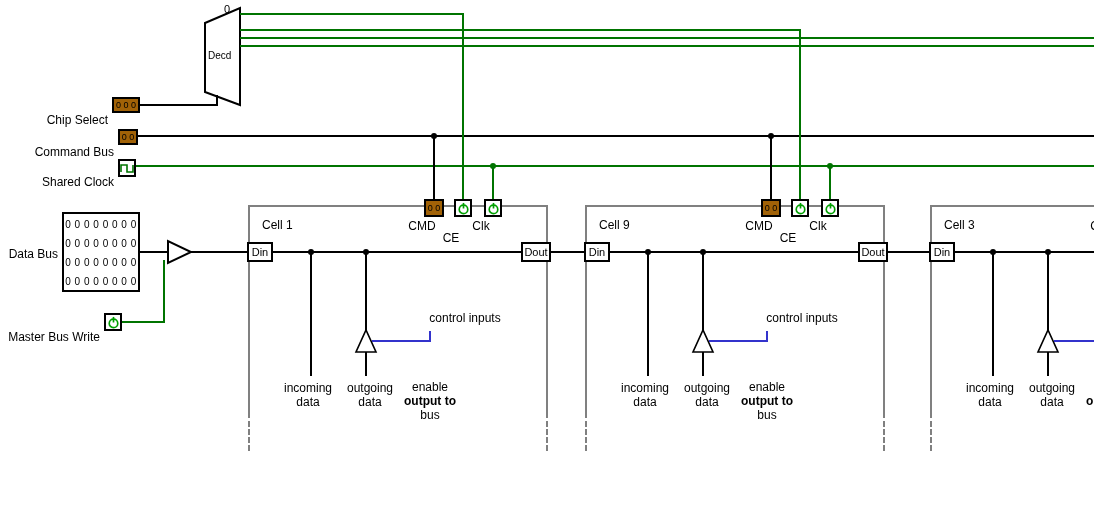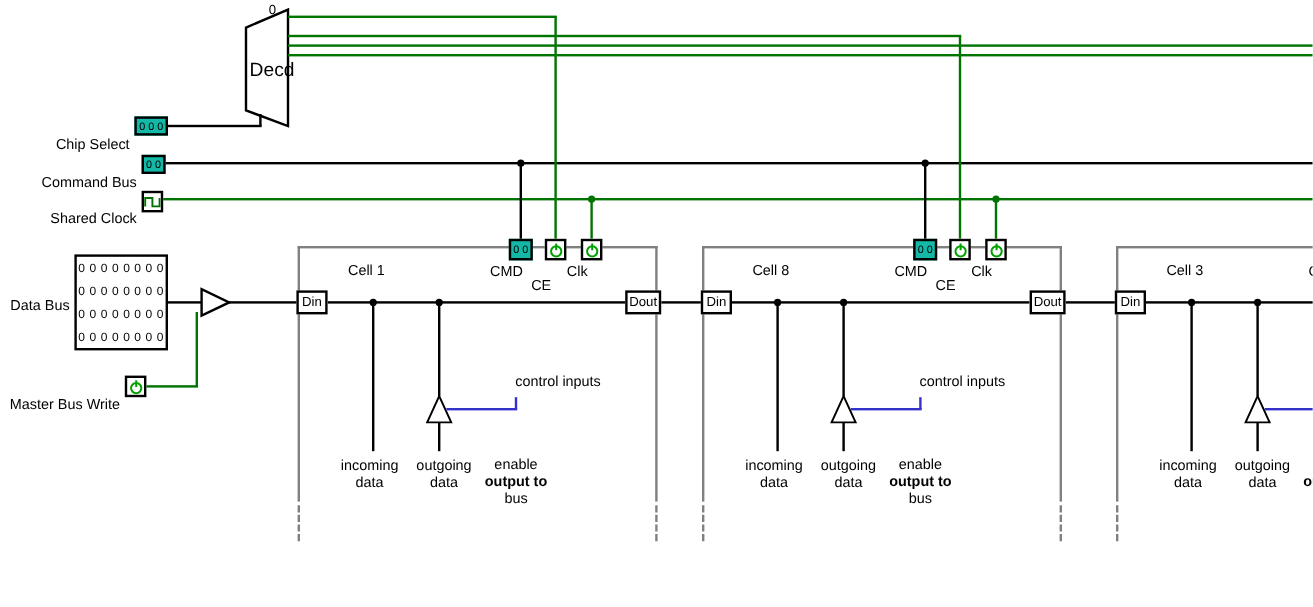--- a/index.html
+++ b/index.html
@@ -16,42 +16,42 @@
   .dot { position:absolute; width:6px; height:6px; border-radius:3px; }
   .dblack { background:var(--wire-black,#000); }
   .dgreen { background:var(--wire-green,#007400); }
 
   
   .rlab { position:absolute; font-size:12px; text-align:right; white-space:nowrap;margin-top:15px; }
   .cap  { position:absolute; font-size:12px; white-space:nowrap; transform:translateX(-50%); }
   .plain{ position:absolute; font-size:12px; white-space:nowrap; }
 
   
-  .pinbox { position:absolute; background:#14b8a6; border:2px solid #000; display:flex; align-items:center; justify-content:center; font-size:9px; letter-spacing:0px; }
+  .pinbox { position:absolute; background:#a16207; border:2px solid #000; display:flex; align-items:center; justify-content:center; font-size:9px; letter-spacing:0px; }
   .iconbox{ position:absolute; width:18px; height:18px; background:#fff; border:2px solid #000; display:flex; align-items:center; justify-content:center; }
   .iobox  { position:absolute; top:242px; height:20px; background:#fff; border:2px solid #000; display:flex; align-items:center; justify-content:center; font-size:11px; z-index:3; }
   .databox{ position:absolute; left:62px; top:212px; width:78px; height:80px; background:#fff; border:2px solid #000; padding-top:1px; }
   .databox span { display:block; height:19px; line-height:19px; text-align:center; font-size:10px; letter-spacing:0.5px; }
 
   .picon { width:13px; height:13px; }
   .picon circle { fill:none; stroke:var(--icon-green,#00a000); stroke-width:1.8px; }
   .picon line   { stroke:var(--icon-green,#00a000); stroke-width:1.8px; }
   .wave  { width:14px; height:14px; }
   .wave polyline { fill:none; stroke:var(--wire-green,#007400); stroke-width:1.6px; }
   .shape { stroke:#000; fill:#fff; }
 
   
   .cell { position:absolute; top:0; width:340px; height:506px; }
   .cb { position:absolute; }
   .cbt  { left:0; top:205px; width:300px; height:0; border-top:2px solid var(--cell-border,#808080); }
   .cbl  { left:0; top:205px; height:213px; border-left:2px solid var(--cell-border,#808080); }
   .cbl2 { left:0; top:421px; height:30px;  border-left:2px dashed var(--cell-border,#808080); }
   .cbr  { left:298px; top:205px; height:213px; border-left:2px solid var(--cell-border,#808080); }
   .cbr2 { left:298px; top:421px; height:30px;  border-left:2px dashed var(--cell-border,#808080); }
-  .cellname { position:absolute; left:14px; top:218px; font-size:12px; white-space:nowrap;margin-left:28px; }
+  .cellname { position:absolute; left:14px; top:218px; font-size:12px; white-space:nowrap; }
 
   .cmdv { left:185px; top:136px; height:63px; }
   .cev  { left:214px; }
   .c1 .cev { top:14px; height:185px; }
   .c2 .cev { top:30px; height:169px; }
   .clkv { left:244px; top:166px; height:33px; }
   .cmddot { left:183px; top:133px; }
   .clkdot { left:242px; top:163px; }
 
   .cmdbox { left:176px; top:199px; width:20px; height:18px; z-index:3; }
@@ -84,21 +84,21 @@
   .cap-en3  { left:182px; top:408px;text-align:center; }
 </style>
 </head>
 <body>
 
 <div id="canvas">
 
   <svg style="position:absolute;left:202px;top:5px;width:40px;height:102px;overflow:visible">
     <polygon class="shape" stroke-width="2" points="3,18 38,3 38,100 3,87"></polygon>
   </svg>
-  <span class="plain" style="left:208px;top:50px;font-size:16px">Decd</span>
+  <span class="plain" style="left:208px;top:50px;font-size:10px">Decd</span>
   <span class="plain" style="left:224px;top:3px;font-size:11px">0</span>
 
   <div class="hwire wgreen" style="left:240px;top:13px;width:224px"></div>
   <div class="hwire wgreen" style="left:240px;top:29px;width:561px"></div>
   <div class="hwire wgreen" style="left:240px;top:37px;width:854px"></div>
   <div class="hwire wgreen" style="left:240px;top:45px;width:854px"></div>
 
   <div class="rlab" style="left:0;top:98px;width:108px">Chip Select</div>
   <div class="pinbox" style="left:112px;top:97px;width:28px;height:16px">
     <span>0 0 0</span>
@@ -208,21 +208,21 @@
     <div class="cap cap-en2">output to</div>
     <div class="cap cap-en3">bus</div>
   </div>
 
   <div class="cell c2" style="left:585px">
     <div class="cb cbt"></div>
     <div class="cb cbl"></div>
     <div class="cb cbl2"></div>
     <div class="cb cbr"></div>
     <div class="cb cbr2"></div>
-    <div class="cellname">Cell 8</div>
+    <div class="cellname">Cell 9</div>
 
     <div class="vwire wblack cmdv"></div>
     <div class="vwire wgreen cev"></div>
     <div class="vwire wgreen clkv"></div>
     <div class="dot dblack cmddot"></div>
     <div class="dot dgreen clkdot"></div>
 
     <div class="pinbox cmdbox">
       <span>0 0</span>
     </div>

